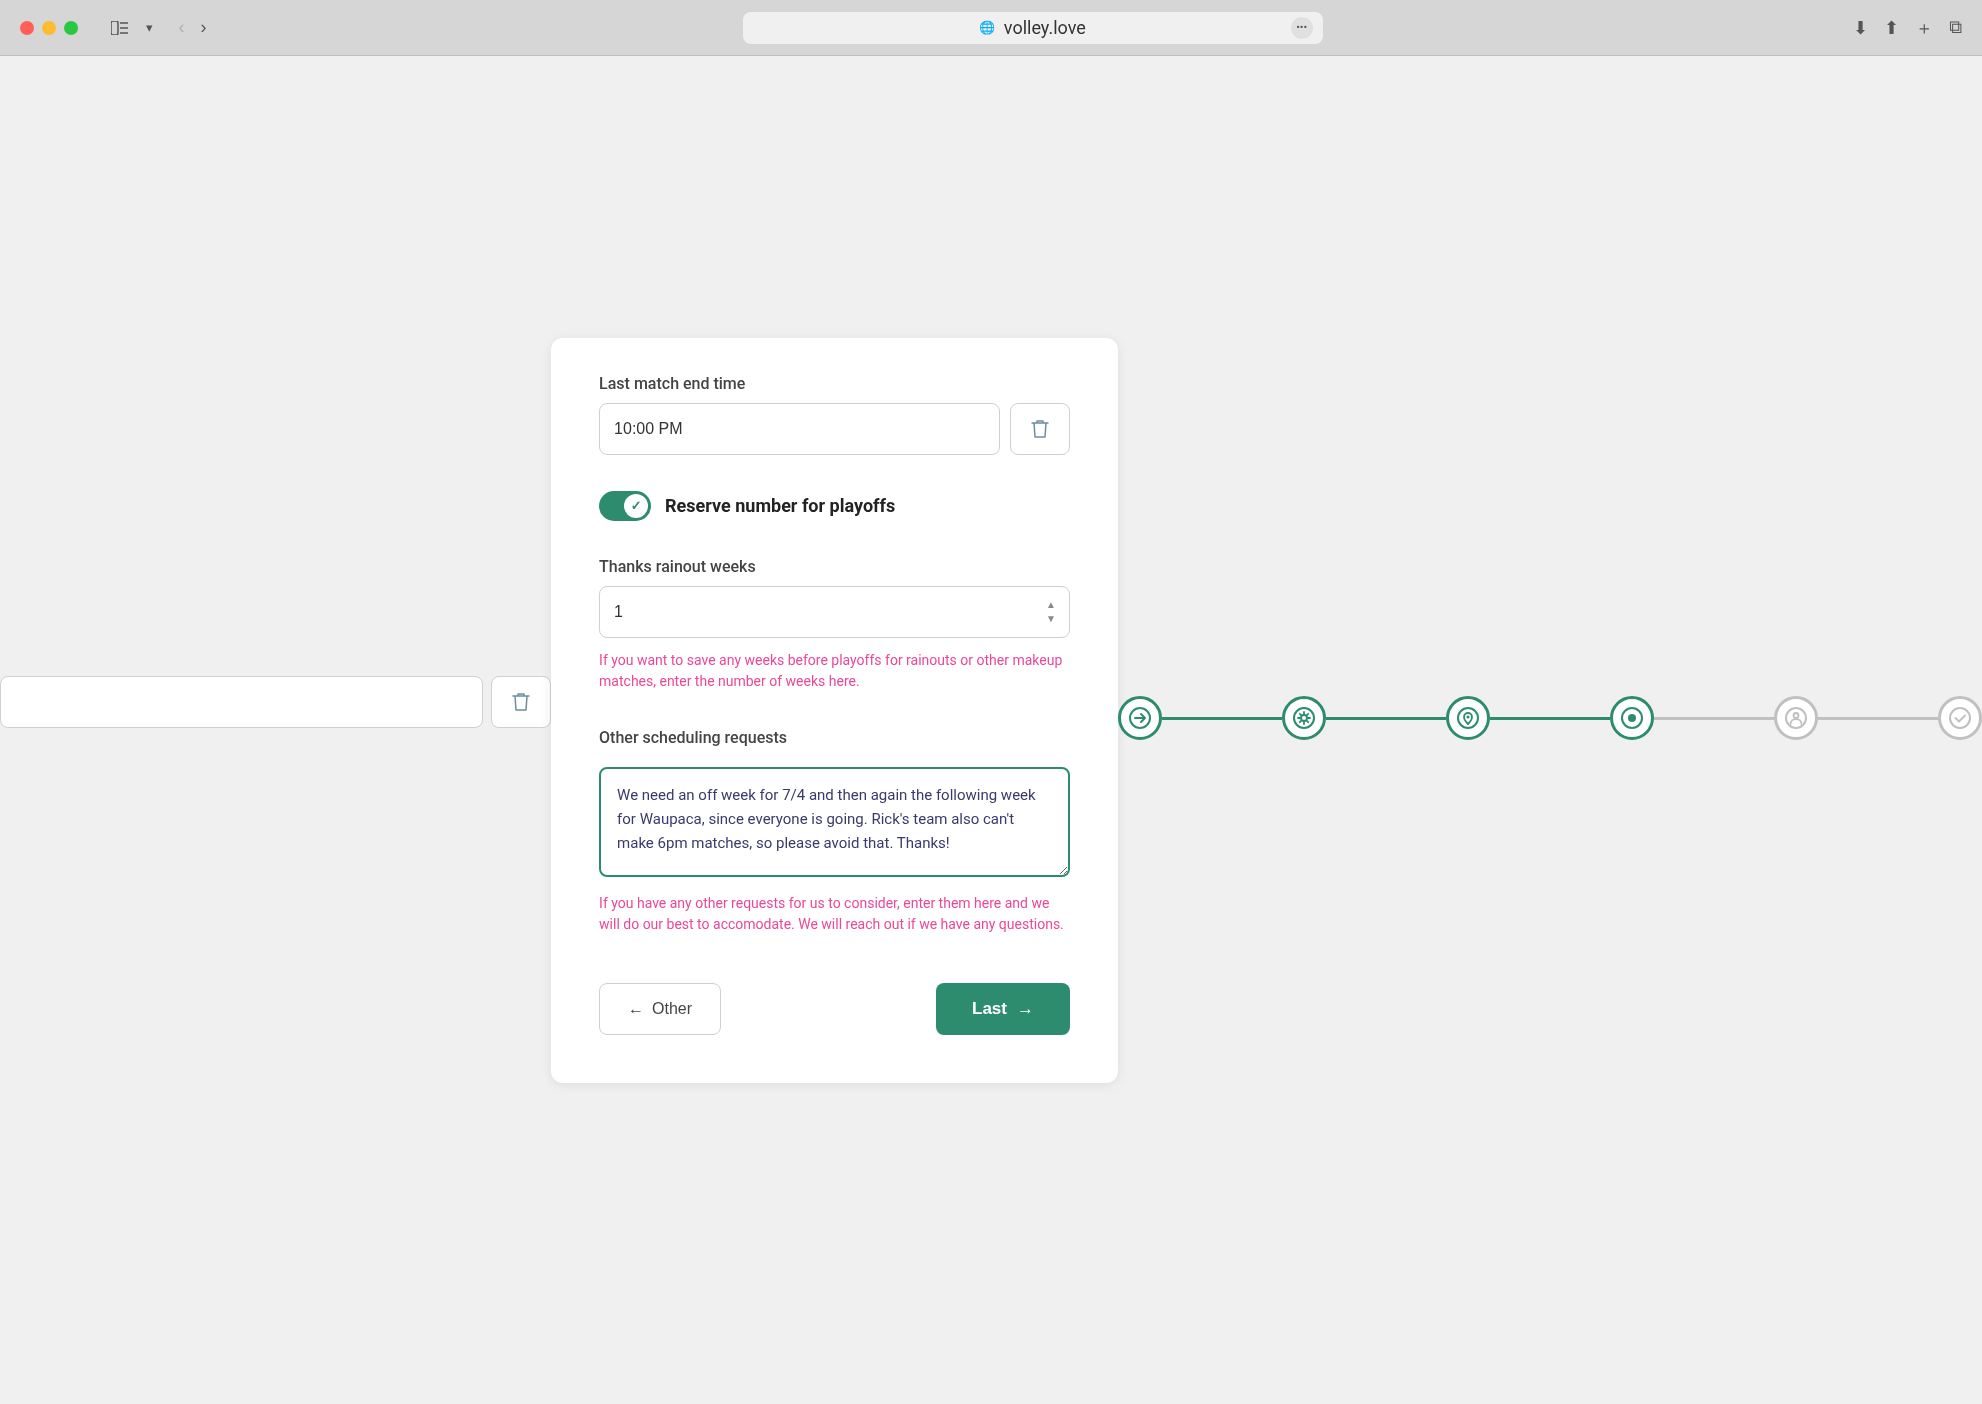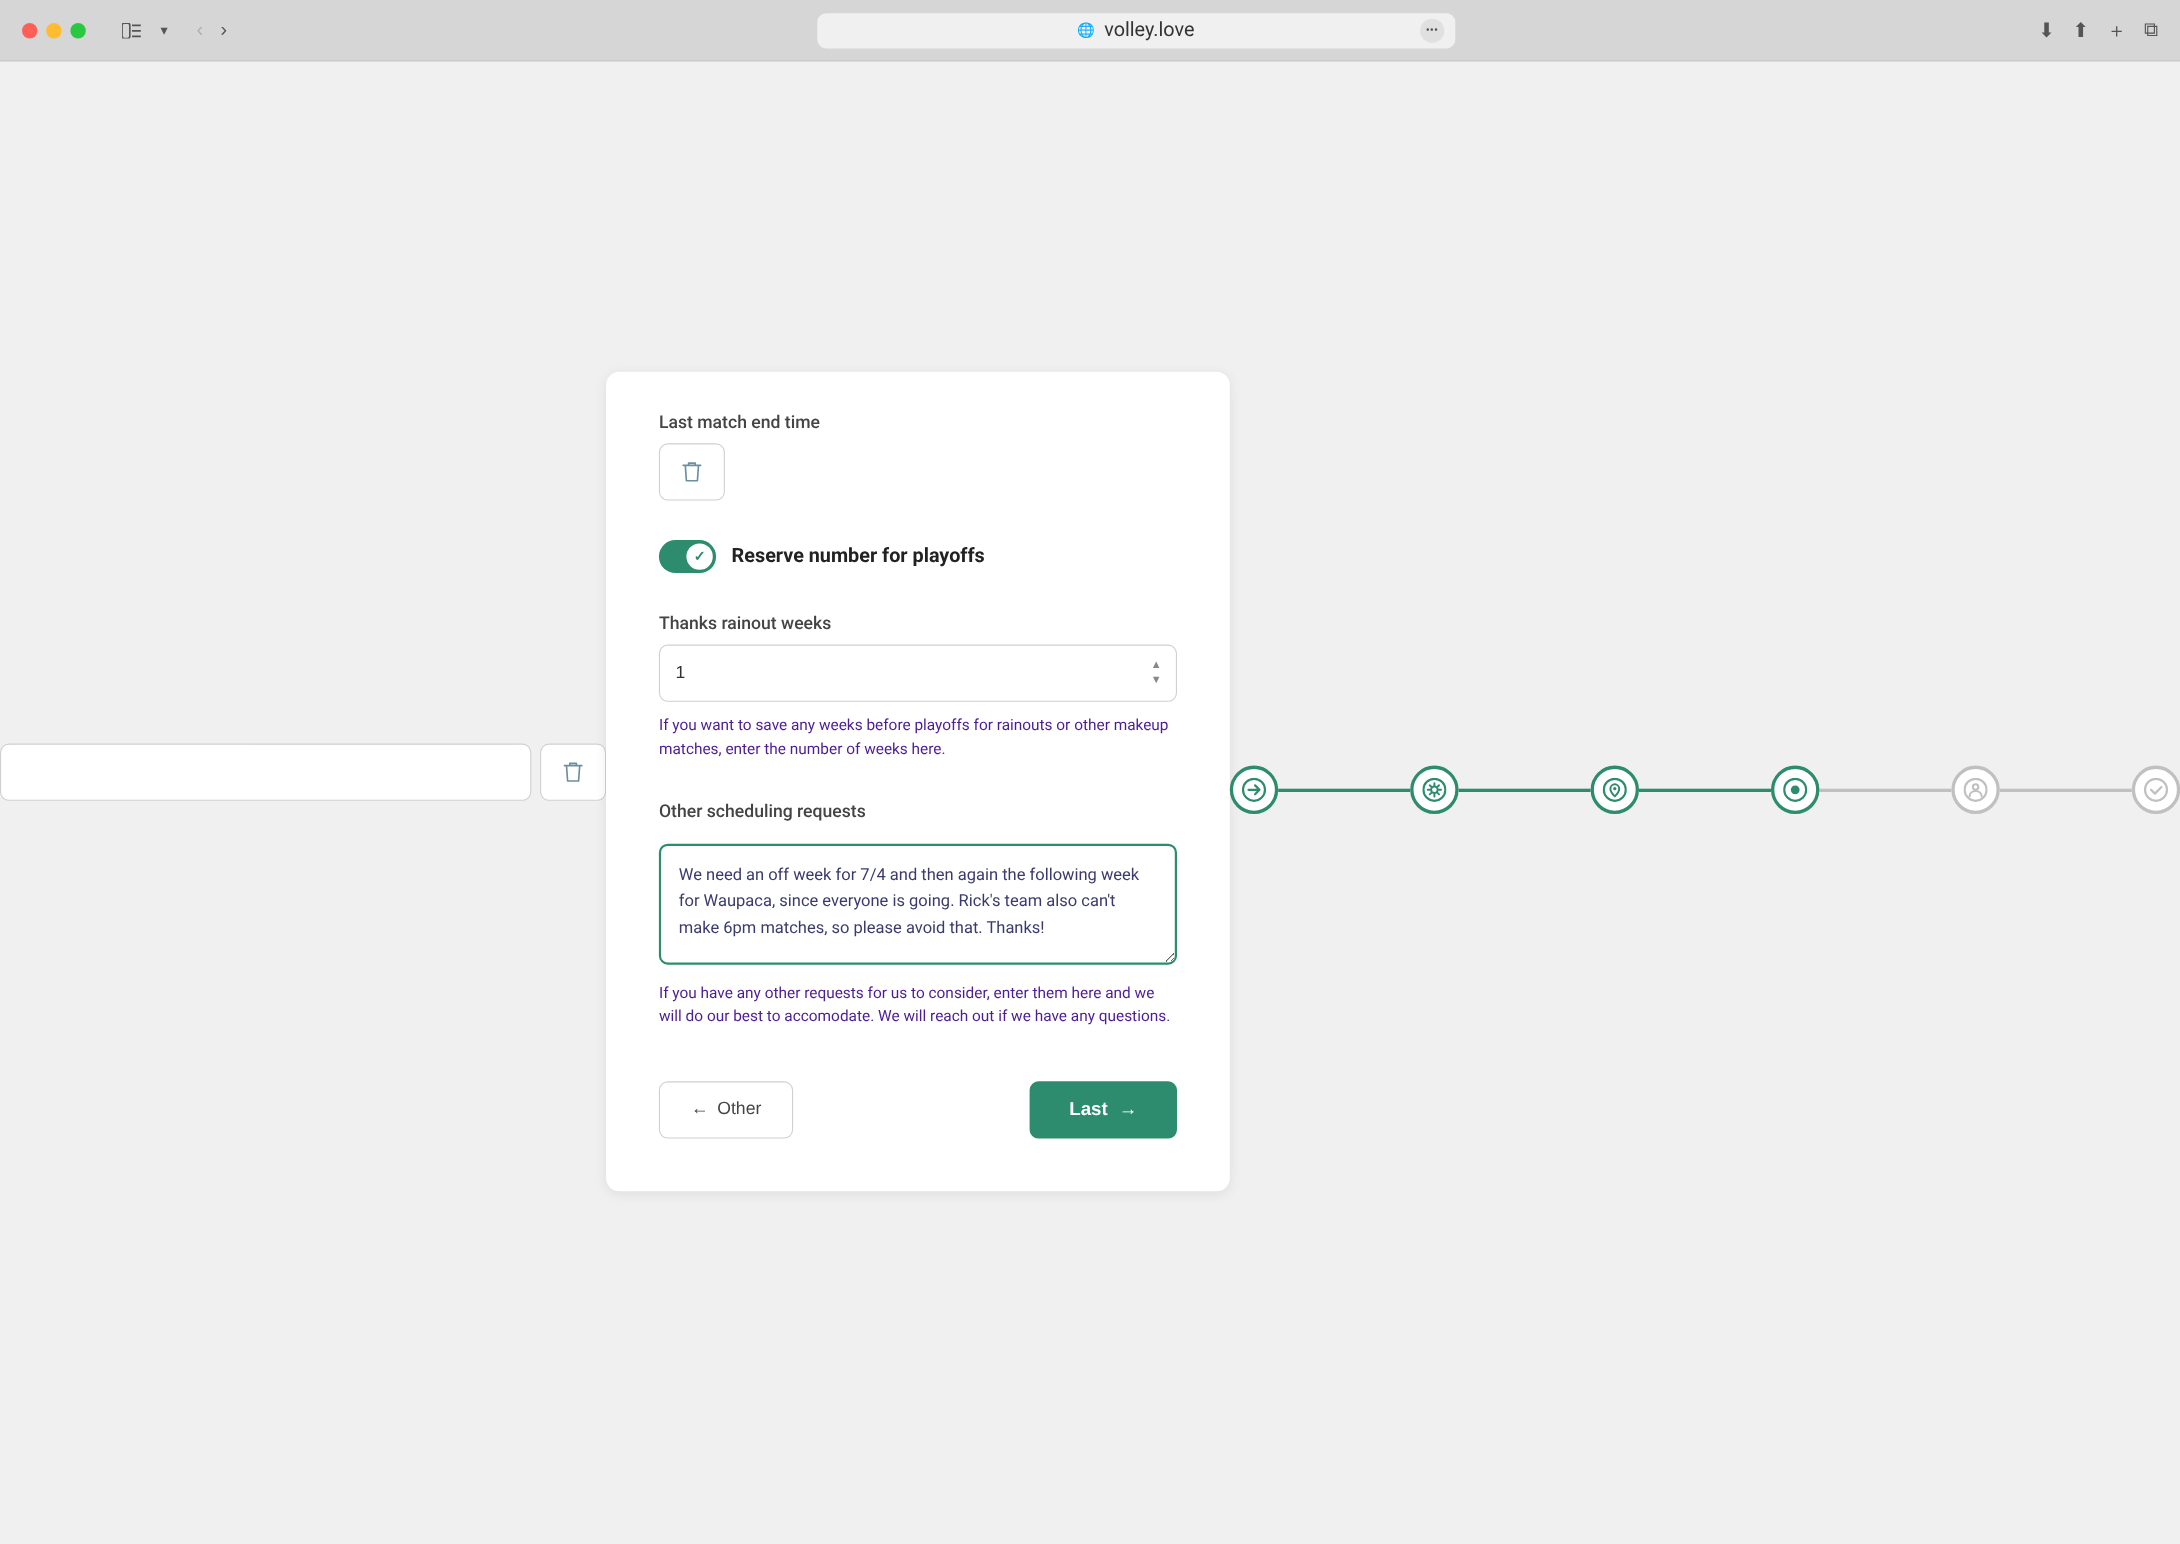--- a/index.html
+++ b/index.html
@@ -342,21 +342,21 @@
       border: none;
       cursor: pointer;
       color: #888;
       font-size: 10px;
       line-height: 1;
       padding: 1px 3px;
     }
 
     .hint-text {
       font-size: 14px;
-      color: #4c1d95;
+      color: #ec4899;
       line-height: 1.5;
     }
 
     
     .scheduling-section {
       margin-bottom: 48px;
     }
 
     .scheduling-textarea {
       width: 100%;
@@ -504,20 +504,21 @@
         </svg>
       </button>
     </div>
   </div>
 
   <div class="form-card">
 
     <div>
       <div class="section-label">Last match end time</div>
       <div class="time-input-row">
+        <input class="time-input" type="text" value="10:00 PM" style="">
         <button class="trash-btn">
           <svg width="18" height="20" viewBox="0 0 18 20" fill="none">
             <path d="M1 4h16M6 4V2h6v2M3 4l1 14h10l1-14H3z" stroke="#6a8fa0" stroke-width="1.5" stroke-linecap="round" stroke-linejoin="round"></path>
           </svg>
         </button>
       </div>
     </div>
 
     <div class="toggle-section">
       <div class="toggle-row">

